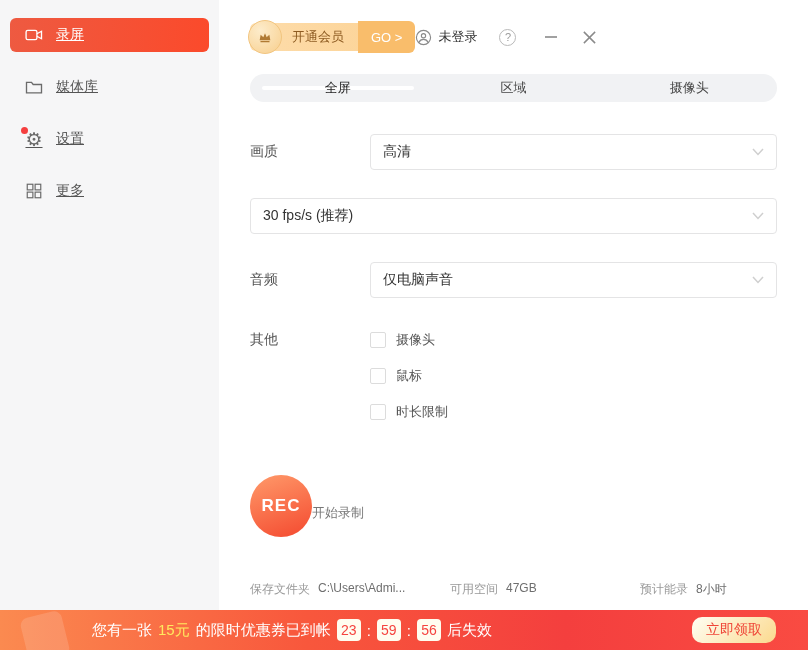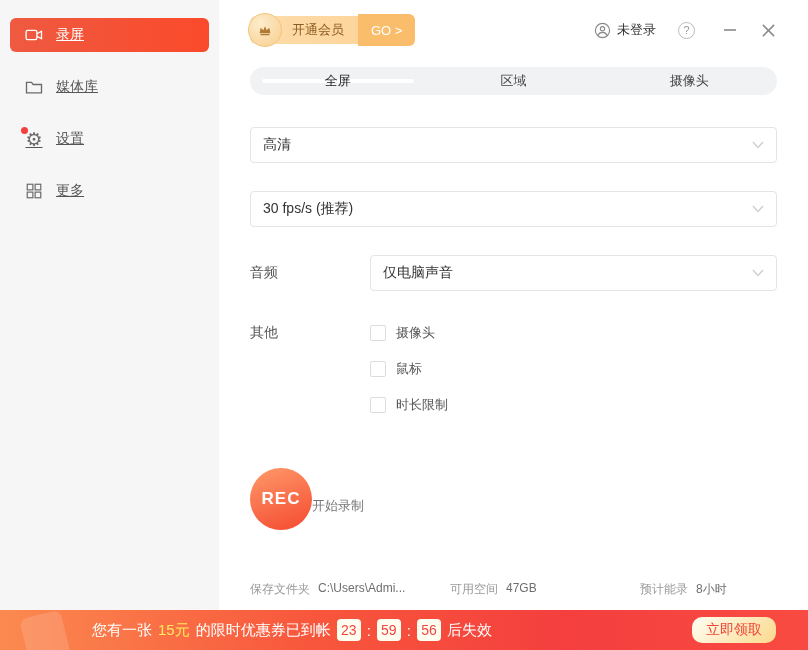--- a/index.html
+++ b/index.html
@@ -15,21 +15,21 @@
   .side-item .ic { width:20px; height:20px; margin-right:12px; display:flex; align-items:center; justify-content:center; position:relative; }
   .side-item.active { background:linear-gradient(95deg,#ee5a41 0%,#fb4a2b 100%); color:#fff; }
   .side-item svg { stroke:#6b6b6b; fill:none; stroke-width:1.6; }
   .side-item.active svg { stroke:#fff; }
   .gear-glyph { font-family:"DejaVu Sans",sans-serif; font-size:19px; color:#6b6b6b; line-height:1; }
   .red-dot { position:absolute; width:7px; height:7px; background:#f53f3f; border-radius:50%; top:-2px; left:-3px; }
 
   
   .main { flex:1; position:relative; padding:0 31px; background:#fff; }
 
-  .topbar { margin-top:15px; height:30px; display:flex; align-items:center; justify-content:space-between; }
+  .topbar { margin-top:22px; height:30px; display:flex; align-items:center; }
   .vip-pill { display:flex; align-items:center; height:28px; border-radius:6px; overflow:visible;
               background:linear-gradient(90deg,#fddcaa,#fcd294); position:relative; padding-left:36px; cursor:pointer; }
   .vip-crown { position:absolute; left:-2px; top:-3px; width:34px; height:34px; border-radius:50%;
                background:radial-gradient(circle at 35% 30%,#fdeccb,#f8cf8e); border:1px solid #f2c57f;
                display:flex; align-items:center; justify-content:center; }
   .vip-label { color:#8d5b21; font-size:13px; padding:0 14px 0 6px; }
   .vip-go { background:#f9bd6b; color:#fff; font-size:13px; height:32px; display:flex; align-items:center;
             padding:0 13px; border-radius:0 6px 6px 0; }
   .top-right { display:flex; align-items:center; gap:0; }
   .login { display:flex; align-items:center; gap:6px; color:#333; font-size:13px; cursor:pointer; }
@@ -167,20 +167,21 @@
       </div>
     </div>
 
     <div class="tabbar">
       <div class="tab active">全屏</div>
       <div class="tab">区域</div>
       <div class="tab">摄像头</div>
     </div>
 
     <div class="row first">
+      <div class="row-label">画质</div>
       <div class="select">
         <span>高清</span>
         <svg class="chev" width="12" height="8" viewBox="0 0 12 8" fill="none" stroke="#cfcfcf" stroke-width="1.5">
             <polyline points="1,1 6,6.5 11,1"></polyline>
           </svg>
       </div>
     </div>
 
     <div class="row">
       <div class="select">

